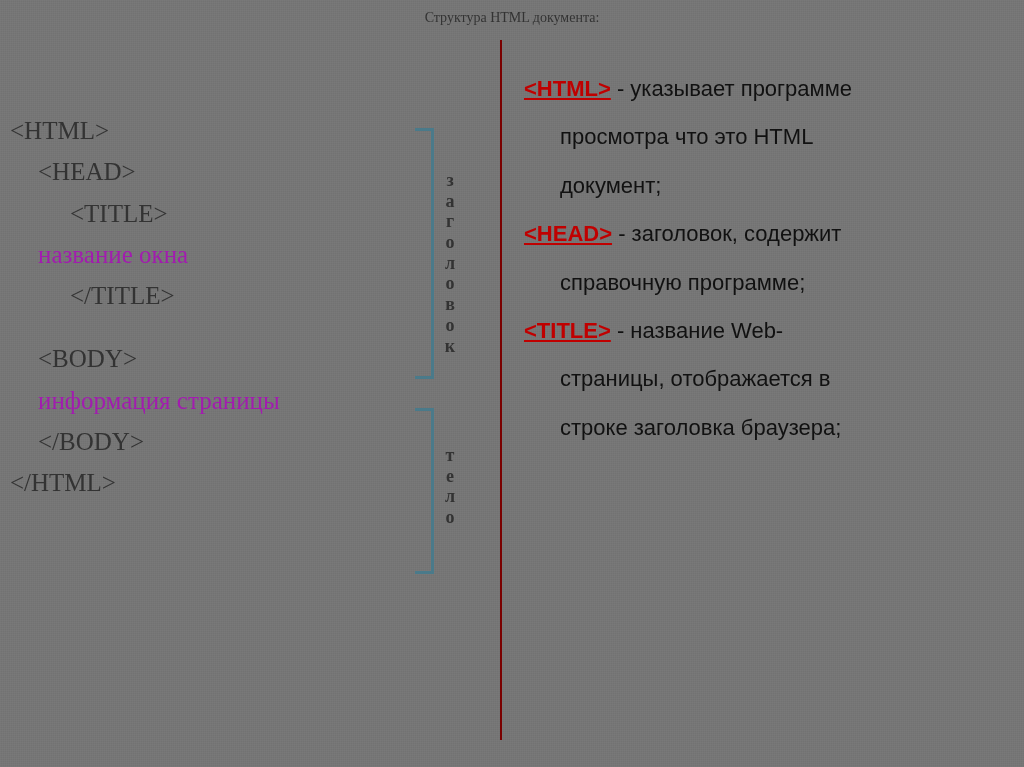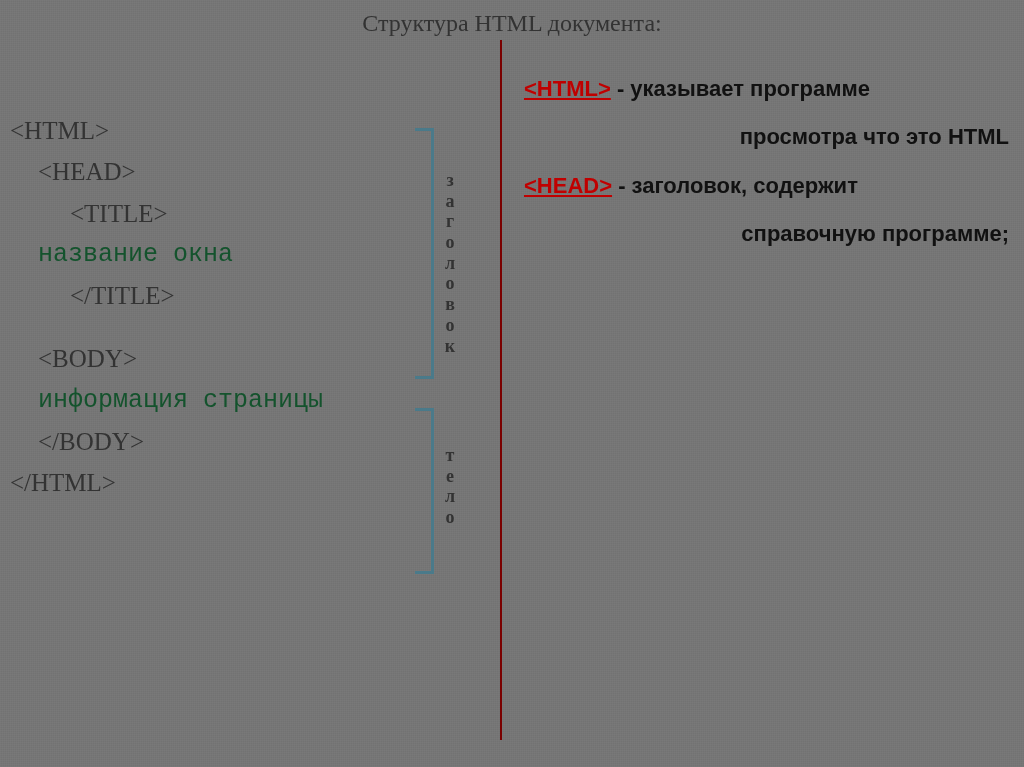--- a/index.html
+++ b/index.html
@@ -24,34 +24,34 @@
     background-blend-mode: multiply;
     background-color: #c5c5c5;
     font-family: Georgia, 'Times New Roman', serif;
     position: relative;
     overflow: hidden;
   }
 
   .title {
     text-align: center;
     padding-top: 10px;
-    font-size: 24px;
+    font-size: 14px;
     color: #333;
   }
 
   .left-col {
     position: absolute;
     left: 10px;
     top: 110px;
     width: 410px;
     font-size: 25px;
     line-height: 1.65;
     color: #333;
   }
-  .left-col .red { color: #14532d; font-family: Liberation Mono, monospace; }
+  .left-col .red { color: #a21caf; }
   .ind1 { padding-left: 28px; }
   .ind2 { padding-left: 60px; }
   .gap { height: 22px; }
 
   .bracket1 {
     position: absolute;
     left: 415px;
     top: 128px;
     width: 16px;
     height: 245px;
@@ -100,22 +100,22 @@
     font-size: 22px;
     line-height: 2.2;
     color: #111;
     font-family: Arial, Helvetica, sans-serif;
   }
   .right-col .tag {
     color: #c00000;
     font-weight: bold;
     text-decoration: underline;
   }
-  .right-col .cont { padding-left: 36px; display: block; text-align: right; }
-  .mildbold { font-weight: 700; }
+  .right-col .cont { padding-left: 36px; display: block; }
+  .mildbold { font-weight: 400; }
 </style>
 </head>
 <body>
 
 <div class="title">Структура HTML документа:</div>
 
 <div class="left-col">
   <div>&lt;HTML&gt;</div>
   <div class="ind1">&lt;HEAD&gt;</div>
   <div class="ind2">&lt;TITLE&gt;</div>
@@ -148,18 +148,24 @@
     <span>л</span>
     <span>о</span>
   </div>
 
 <div class="divider"></div>
 
 <div class="right-col">
   <div>
     <span class="tag">&lt;HTML&gt;</span><span class="mildbold"> - указывает программе</span>
     <span class="cont mildbold">просмотра что это HTML</span>
+    <span class="cont mildbold">документ;</span>
   </div>
   <div>
     <span class="tag">&lt;HEAD&gt;</span><span class="mildbold"> - заголовок, содержит</span>
     <span class="cont mildbold">справочную программе;</span>
   </div>
+  <div>
+    <span class="tag">&lt;TITLE&gt;</span><span class="mildbold">  - название Web-</span>
+    <span class="cont mildbold">страницы, отображается в</span>
+    <span class="cont mildbold">строке заголовка браузера;</span>
+  </div>
 </div>
 
 </body></html>

